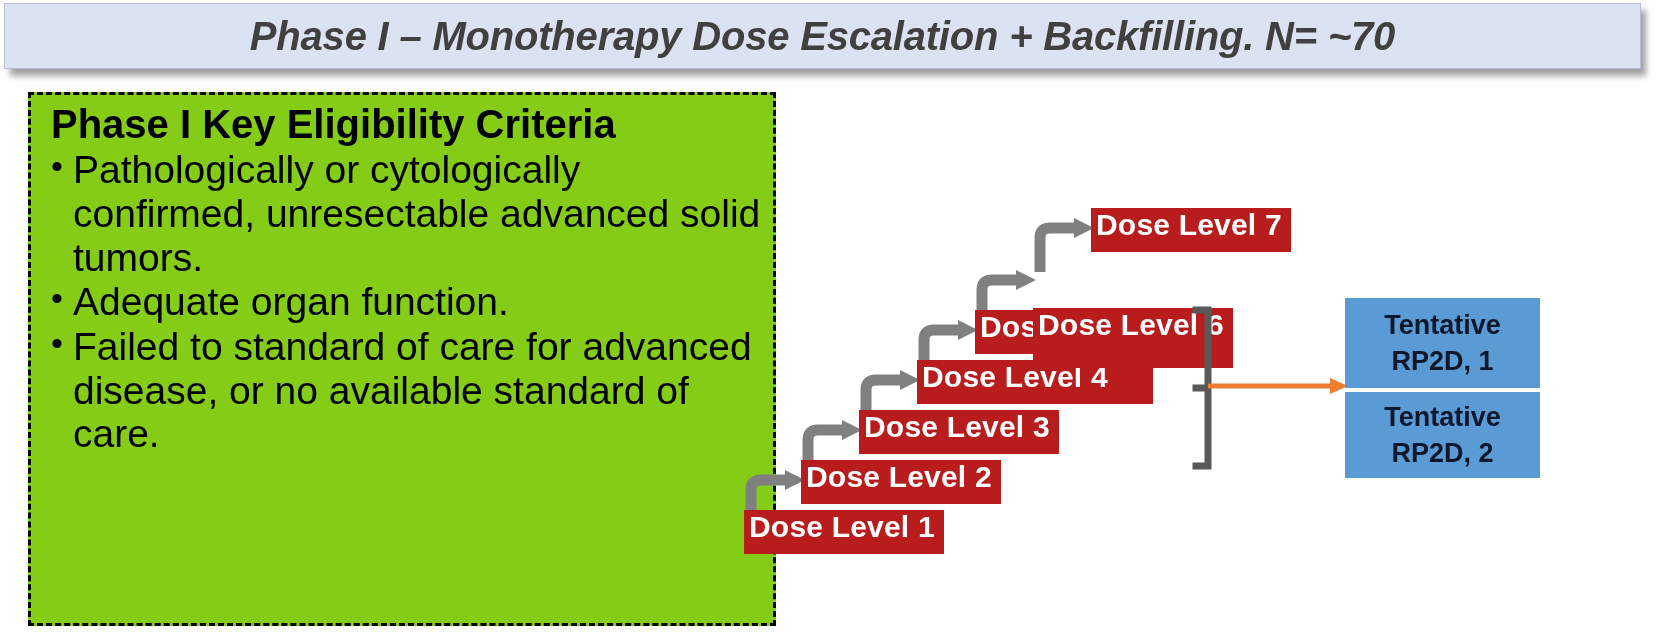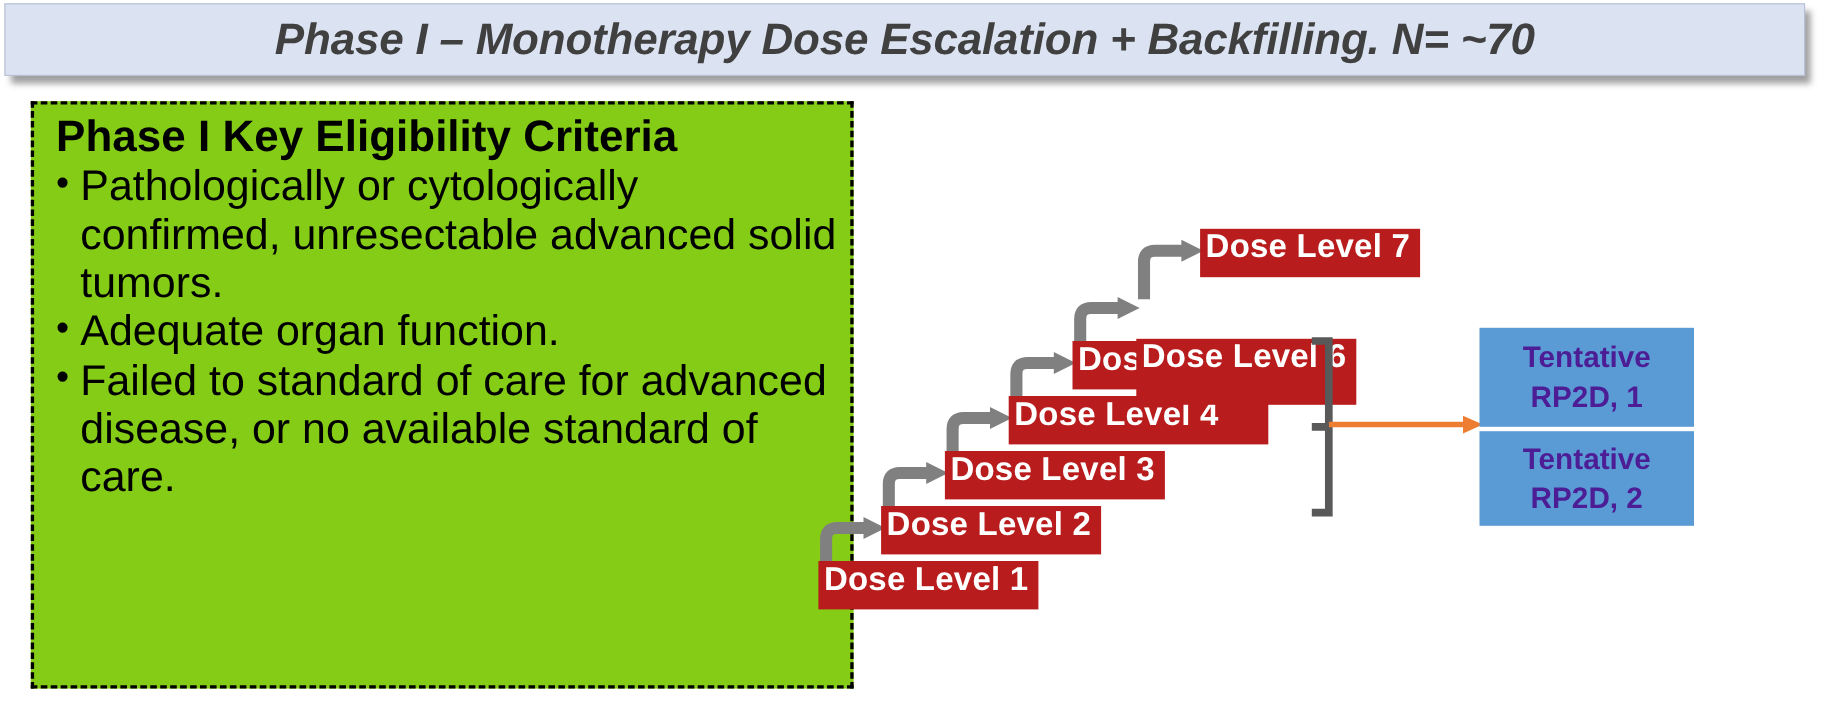--- a/index.html
+++ b/index.html
@@ -109,21 +109,21 @@
 
   
   .elbow {
     position: absolute;
   }
 
   
   .rp2d-box {
     position: absolute;
     background: #5b9bd5;
-    color: #4c1d95;
+    color: #0f172a;
     font-weight: bold;
     font-size: 27px;
     line-height: 1.35;
     text-align: center;
     display: flex;
     flex-direction: column;
     align-items: center;
     justify-content: center;
     box-sizing: border-box;
   }

